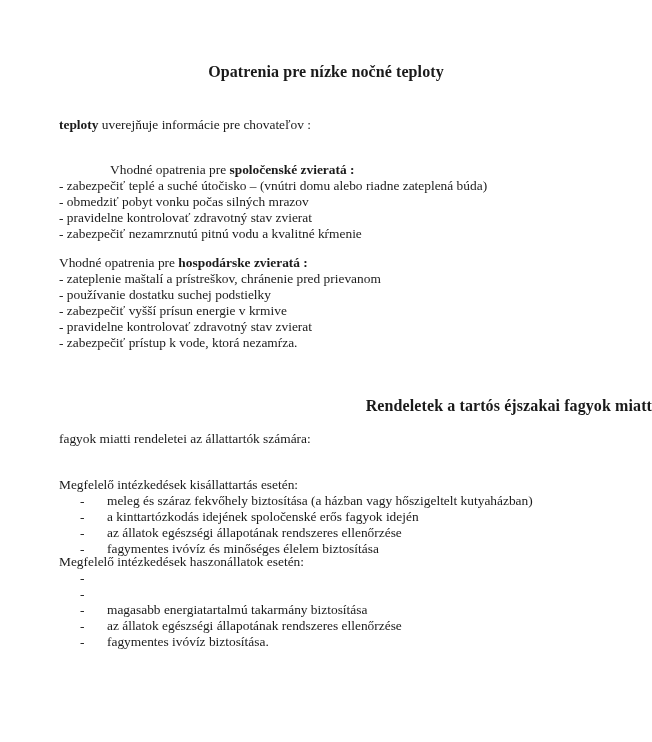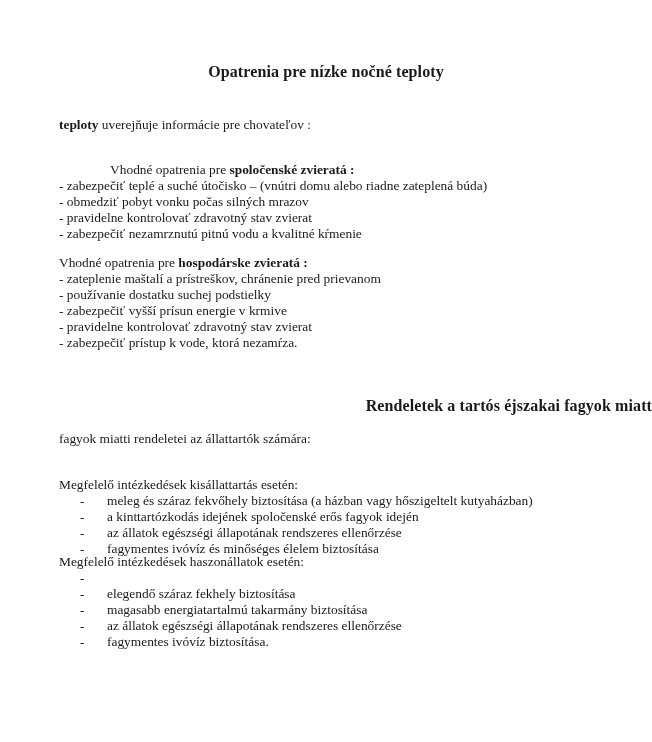--- a/index.html
+++ b/index.html
@@ -106,21 +106,20 @@
       </div>
   </div>
 
   <div class="block" style="top:540px;margin-top:14px;">
     <span class="row">Megfelelő intézkedések haszonállatok esetén:</span>
     <div class="dashrow">
         <span class="dash">-</span>
       </div>
     <div class="dashrow">
         <span class="dash">-</span>
-        <span>elegendő száraz fekhely biztosítása</span>
       </div>
     <div class="dashrow">
         <span class="dash">-</span>
         <span>magasabb energiatartalmú takarmány biztosítása</span>
       </div>
     <div class="dashrow">
         <span class="dash">-</span>
         <span>az állatok egészségi állapotának rendszeres ellenőrzése</span>
       </div>
     <div class="dashrow">

